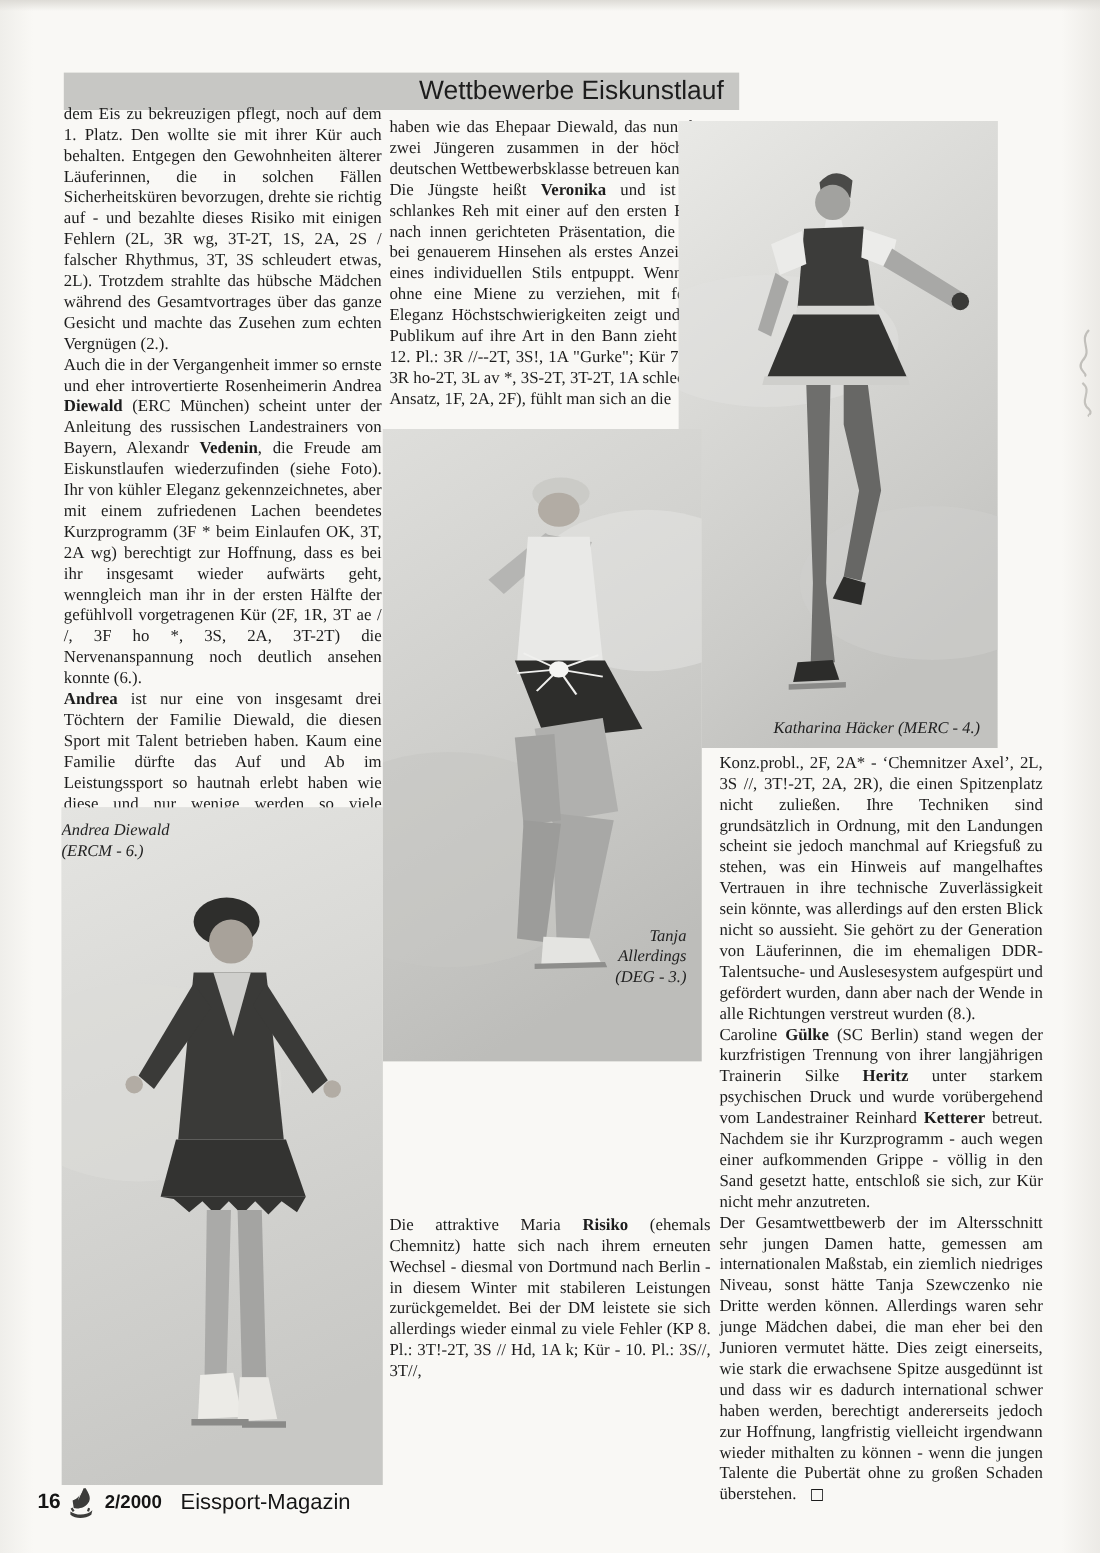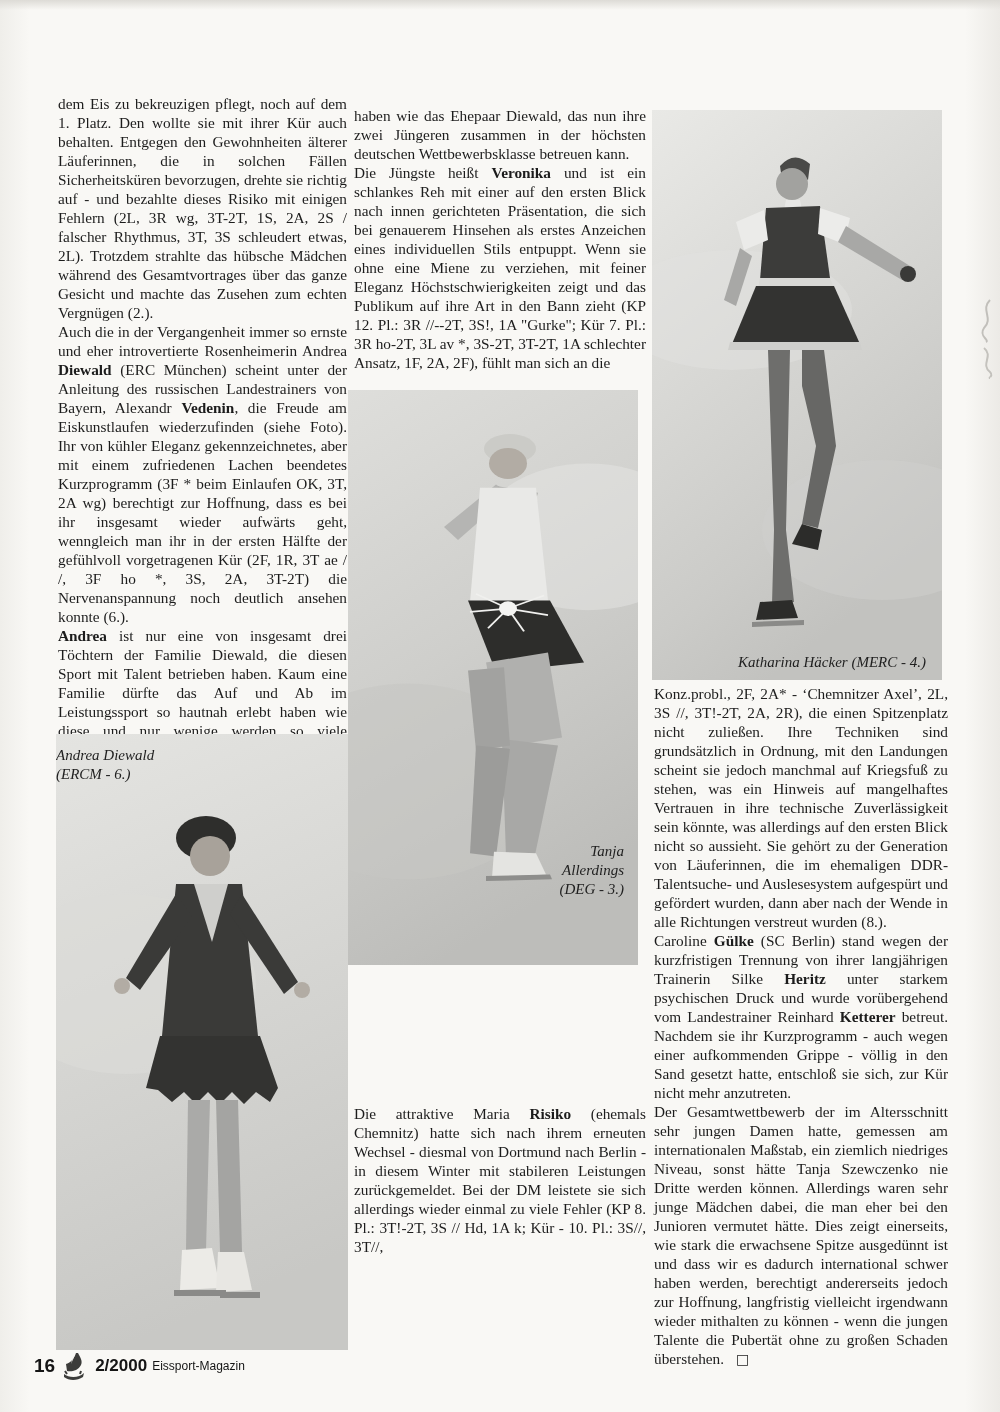--- a/index.html
+++ b/index.html
@@ -18,43 +18,46 @@
   }
   .col { position:absolute; text-align:justify; font-size:15.3px; line-height:19px; }
   .col p { margin:0; padding:0; hyphens:auto; -webkit-hyphens:auto; }
   .col .bold { font-weight:bold; }
   .col-left   { left:58px;  top:94px;  width:289px; }
   .col-midtop { left:354px; top:106px;  width:292px; }
   .col-midbot { left:354px; top:1104px; width:292px; }
   .col-right  { left:654px; top:684px;  width:294px; }
   .photo { position:absolute; overflow:hidden; background:#d7d7d4; }
   .photo svg { display:block; width:100%; height:100%; }
-  .photo-katharina { left:652px; top:110px; width:290px; height:570px; }
+  .photo-katharina { left:617px; top:110px; width:290px; height:570px; }
   .photo-tanja     { left:348px; top:390px; width:290px; height:575px; }
   .photo-andrea    { left:56px;  top:734px; width:292px; height:616px; }
   .caption { position:absolute; font-style:italic; font-size:15px; line-height:19px; color:#1f1f1f; }
   .caption-andrea { left:0; top:12px; text-align:left; }
   .caption-tanja  { right:14px; top:452px; text-align:right; }
   .caption-katharina { right:16px; bottom:8px; text-align:right; }
   .end-mark { font-family:"DejaVu Sans", sans-serif; font-size:14px; margin-left:12px; }
   .footer {
     position:absolute; left:34px; top:1352px; display:flex; align-items:center;
     font-family:"Liberation Sans", sans-serif; color:#151515;
   }
   .footer .page-num { font-weight:bold; font-size:19px; margin-right:6px; }
   .footer .logo { width:26px; height:28px; margin-right:8px; }
-  .footer .issue { font-weight:bold; font-size:17px; margin-right:5px; }
-  .footer .mag { font-size:12px; }
+  .footer .issue { font-weight:bold; font-size:17px; margin-right:17px; }
+  .footer .mag { font-size:20px; }
   .margin-mark { position:absolute; opacity:.8; }
 </style>
 </head>
 <body>
 
 <div class="page">
 
+  <div class="header-bar">
+    <span>Wettbewerbe Eiskunstlauf</span>
+  </div>
 
   <div class="col col-left">
     <p><span>dem Eis zu bekreuzigen pflegt, noch auf dem 1. Platz. Den wollte sie mit ihrer Kür auch behalten. Entgegen den Gewohnheiten älterer Läuferinnen, die in solchen Fällen Sicherheitsküren bevorzugen, drehte sie richtig auf - und bezahlte dieses Risiko mit einigen Fehlern (2L, 3R wg, 3T-2T, 1S, 2A, 2S / falscher Rhythmus, 3T, 3S schleudert etwas, 2L). Trotzdem strahlte das hübsche Mädchen während des Gesamtvortrages über das ganze Gesicht und machte das Zusehen zum echten Vergnügen (2.).</span></p>
     <p><span>Auch die in der Vergangenheit immer so ernste und eher introvertierte Rosenheimerin Andrea </span><span class="bold">Diewald</span><span> (ERC München) scheint unter der Anleitung des russischen Landestrainers von Bayern, Alexandr </span><span class="bold">Vedenin</span><span>, die Freude am Eiskunstlaufen wiederzufinden (siehe Foto). Ihr von kühler Eleganz gekennzeichnetes, aber mit einem zufriedenen Lachen beendetes Kurzprogramm (3F * beim Einlaufen OK, 3T, 2A wg) berechtigt zur Hoffnung, dass es bei ihr insgesamt wieder aufwärts geht, wenngleich man ihr in der ersten Hälfte der gefühlvoll vorgetragenen Kür (2F, 1R, 3T ae / /, 3F ho *, 3S, 2A, 3T-2T) die Nervenanspannung noch deutlich ansehen konnte (6.).</span></p>
     <p><span class="bold">Andrea</span><span> ist nur eine von insgesamt drei Töchtern der Familie Diewald, die diesen Sport mit Talent betrieben haben. Kaum eine Familie dürfte das Auf und Ab im Leistungssport so hautnah erlebt haben wie diese und nur wenige werden so viele Aufwendungen dafür gemacht</span></p>
   </div>
 
   <div class="col col-midtop">
     <p><span>haben wie das Ehepaar Diewald, das nun ihre zwei Jüngeren zusammen in der höchsten deutschen Wettbewerbsklasse betreuen kann.</span></p>
     <p><span>Die Jüngste heißt </span><span class="bold">Veronika</span><span> und ist ein schlankes Reh mit einer auf den ersten Blick nach innen gerichteten Präsentation, die sich bei genauerem Hinsehen als erstes Anzeichen eines individuellen Stils entpuppt. Wenn sie ohne eine Miene zu verziehen, mit feiner Eleganz Höchstschwierigkeiten zeigt und das Publikum auf ihre Art in den Bann zieht (KP 12. Pl.: 3R //--2T, 3S!, 1A "Gurke"; Kür 7. Pl.: 3R ho-2T, 3L av *, 3S-2T, 3T-2T, 1A schlechter Ansatz, 1F, 2A, 2F), fühlt man sich an die</span></p>

